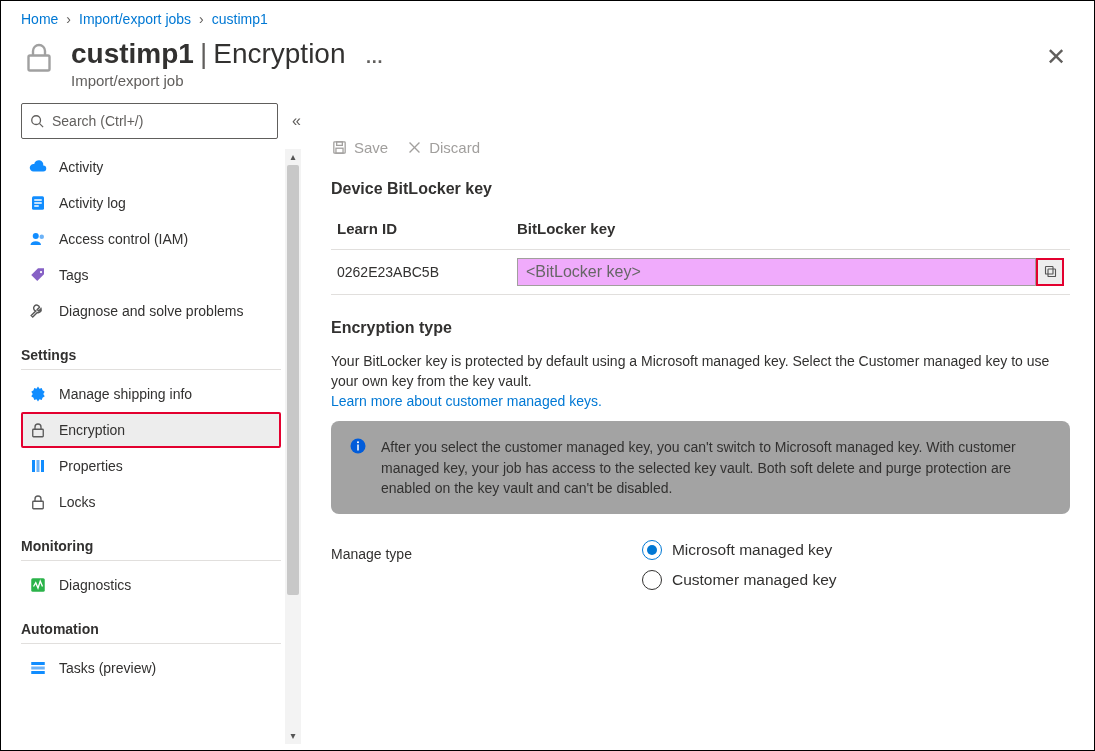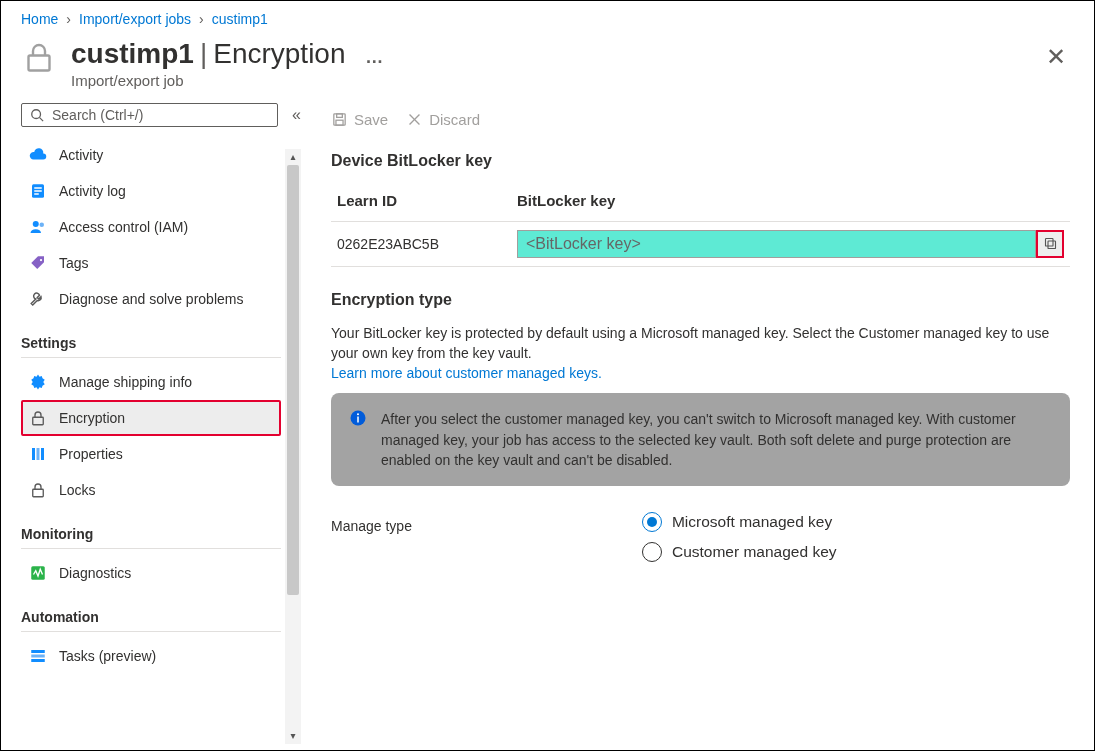--- a/index.html
+++ b/index.html
@@ -23,42 +23,42 @@
   h1 { margin: 0; font-size: 28px; font-weight: 600; line-height: 1.1; }
   h1 .divider { font-weight: 300; color:#605e5c; margin: 0 6px; }
   h1 .sub { font-weight: 400; }
   .dots { font-size: 18px; color:#605e5c; margin-left: 12px; cursor:pointer; }
   .subtitle { color:#605e5c; font-size: 15px; margin-top: 2px; }
   .close-x { font-size: 24px; font-weight: 300; color:#605e5c; cursor: pointer; padding: 4px 8px; }
 
   .body-row { display: flex; height: 630px; }
   .side { width: 300px; padding-left: 20px; position: relative; }
   .search-row { display:flex; align-items:center; margin-bottom: 10px; }
-  .search-box { display:flex; align-items:center; border:1px solid #605e5c; border-radius:2px; width: 260px; height:24px; padding:0 8px; color:#605e5c; gap:8px; }
+  .search-box { display:flex; align-items:center; border:1px solid #605e5c; border-radius:2px; width: 260px; height:36px; padding:0 8px; color:#605e5c; gap:8px; }
   .collapse-btn { margin-left: 14px; color:#605e5c; cursor:pointer; font-size:16px; }
   .scrollbar { position:absolute; right:0; top:46px; width:16px; height:595px; background:#f3f3f3; }
   .scrollbar .up, .scrollbar .down { height:16px; text-align:center; font-size:10px; color:#555; line-height:16px; cursor:pointer; }
   .scrollbar .thumb { position:absolute; left:2px; right:2px; top:16px; height:430px; background:#c8c8c8; border-radius:2px; }
 
   .navlist { padding-right: 20px; }
   .navitem { display:flex; align-items:center; gap:12px; padding:9px 8px; cursor:pointer; border-radius:2px; }
   .navitem.selected { background:#ededed; border:2px solid #e3002f; padding:7px 6px; }
   .navitem .nicon { width:18px; height:18px; display:inline-flex; align-items:center; justify-content:center; }
   .sect { font-weight:600; margin:18px 0 6px 0; padding:0 0 6px 0; border-bottom:1px solid #e1dfdd; width: 260px; }
 
   .main { flex: 1; padding: 8px 24px 0 30px; position:relative; }
   .toolbar { display:flex; gap:18px; color:#a19f9d; font-size:15px; padding-bottom:18px; }
-  .tbtn { display:flex; align-items:center; gap:6px; cursor:default; }
+  .tbtn { display:flex; align-items:center; gap:6px; cursor:default;margin-top:28px; }
   h2 { font-size:16px; font-weight:700; margin: 24px 0 14px; }
   h2.first { margin-top: 6px; }
   table.keys { width:100%; border-collapse: collapse; }
   table.keys th { text-align:left; font-weight:600; font-size:15px; padding:8px 6px 12px; }
   table.keys td { padding:8px 6px; border-top:1px solid #e1dfdd; border-bottom:1px solid #e1dfdd; vertical-align: middle; }
   .key-input-wrap { display:flex; align-items:center; }
-  .key-input { flex:1; border:1px solid #a19f9d; background:#5eead4; padding:4px 8px; color:#666; font-size:16px; height:28px; display:flex; align-items:center; }
+  .key-input { flex:1; border:1px solid #a19f9d; background:#f0abfc; padding:4px 8px; color:#666; font-size:16px; height:28px; display:flex; align-items:center; }
   .copy-btn { width:28px; height:28px; border:2px solid #e3002f; display:flex; align-items:center; justify-content:center; cursor:pointer; background:#eee; }
 
   .desc { margin: 10px 0 2px; line-height:1.45; color:#323130; }
   .link-line { color:#0078d4; cursor:pointer; }
 
   .info-box { background:#a3a3a3; display:flex; gap:14px; padding:16px 18px; margin-top:12px; border-radius:8px; }
   .info-box .iicon { color:#015cda; flex-shrink:0; }
   .info-box .itext { line-height:1.45; }
 
   .radio-row { display:flex; align-items:flex-start; margin-top:26px; gap: 230px; }

